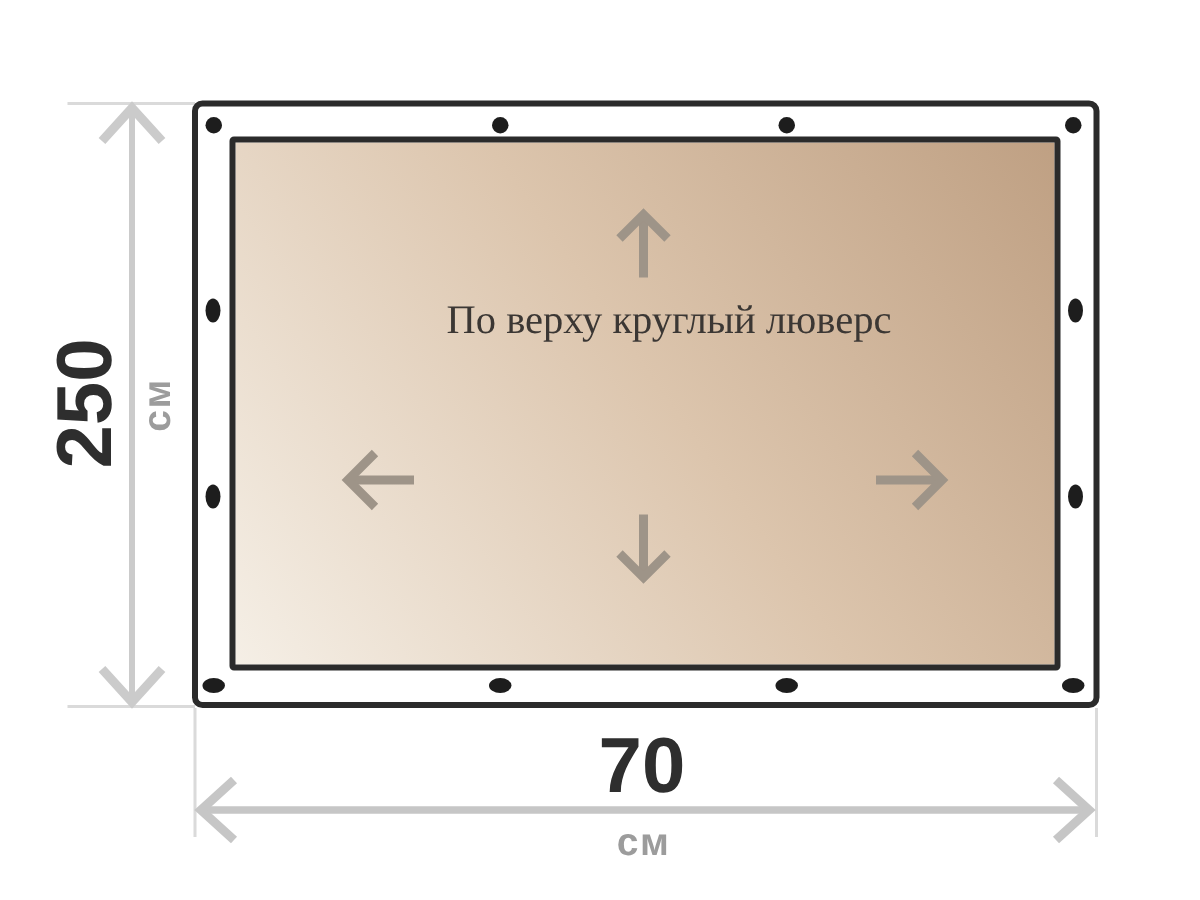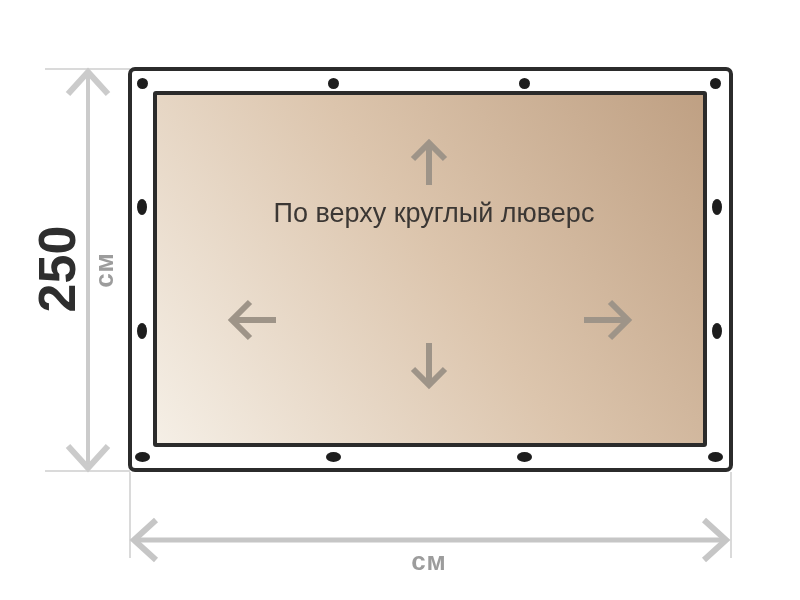--- a/index.html
+++ b/index.html
@@ -58,20 +58,21 @@
   </svg>
 
   <svg class="dim" style="left:126px;top:512px;" width="608" height="56" viewBox="0 0 608 56">
     <line x1="12" y1="28" x2="596" y2="28" stroke="#c6c6c6" stroke-width="5"></line>
     <polyline points="30,8 8,28 30,48" stroke="#c6c6c6" stroke-width="6" fill="none"></polyline>
     <polyline points="578,8 600,28 578,48" stroke="#c6c6c6" stroke-width="6" fill="none"></polyline>
   </svg>
 
   <div class="num rot" style="left:-23px;top:239px;width:160px;height:60px;line-height:60px;">250</div>
   <div class="unit rot" style="left:74px;top:255px;width:60px;height:30px;line-height:30px;">см</div>
+  <div class="num" style="left:368px;top:483px;width:120px;height:56px;line-height:56px;">70</div>
   <div class="unit" style="left:389px;top:546px;width:80px;height:30px;line-height:30px;">см</div>
 
   <div class="outer-frame"></div>
   <div class="inner-panel"></div>
 
   <div class="dot round" style="left:137px;top:78px;"></div>
   <div class="dot round" style="left:328px;top:78px;"></div>
   <div class="dot round" style="left:519px;top:78px;"></div>
   <div class="dot round" style="left:710px;top:78px;"></div>
 
@@ -96,15 +97,15 @@
   </svg>
   <svg class="dim" style="left:226px;top:298px;" width="52" height="44" viewBox="0 0 52 44">
     <path d="M8 22 H50" stroke="#9e9488" stroke-width="6" fill="none"></path>
     <polyline points="24,4 6,22 24,40" stroke="#9e9488" stroke-width="6" fill="none"></polyline>
   </svg>
   <svg class="dim" style="left:582px;top:298px;" width="52" height="44" viewBox="0 0 52 44">
     <path d="M2 22 H44" stroke="#9e9488" stroke-width="6" fill="none"></path>
     <polyline points="28,4 46,22 28,40" stroke="#9e9488" stroke-width="6" fill="none"></polyline>
   </svg>
 
-  <div class="note" style="left:224px;top:197px;width:420px;height:32px;line-height:32px;">По верху круглый люверс</div>
+  <div class="note" style="left:236px;top:197px;width:420px;height:32px;line-height:32px;font-family:Liberation Serif, serif;">По верху круглый люверс</div>
 
 </div>
 
 </body></html>

